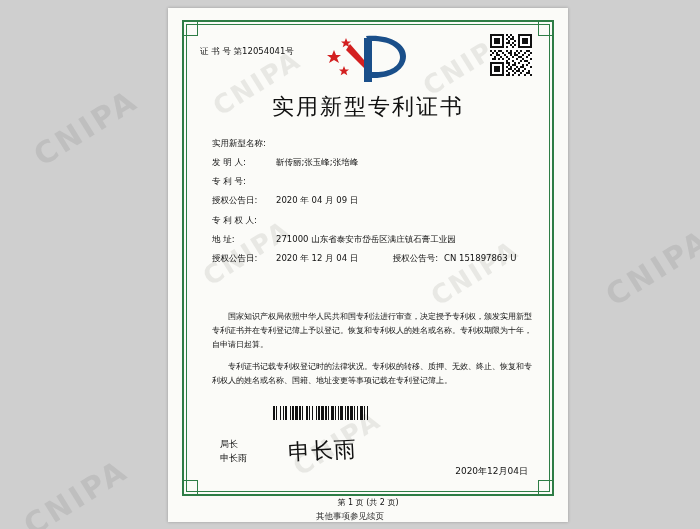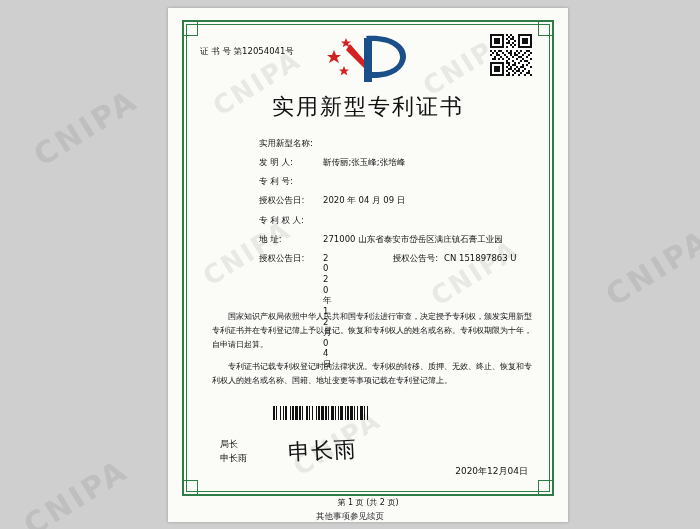--- a/index.html
+++ b/index.html
@@ -89,21 +89,20 @@
     margin-bottom:8.5px;
     font-size:8.5px;
     color:#111;
     line-height:1.25;
   }
   .row .lab{
     width:64px;
     flex:0 0 64px;
     letter-spacing:0px;
     white-space:nowrap;
-    margin-left:47px;
   }
   .row .val{
     flex:1;
     word-break:break-all;
   }
   
   .para{
     position:absolute;left:44px;right:36px;
     font-size:8px;
     line-height:1.75;

